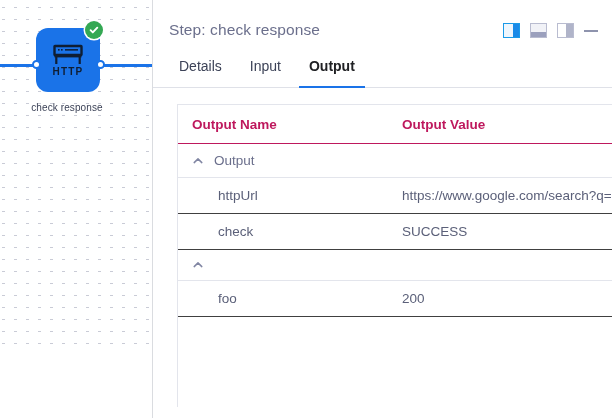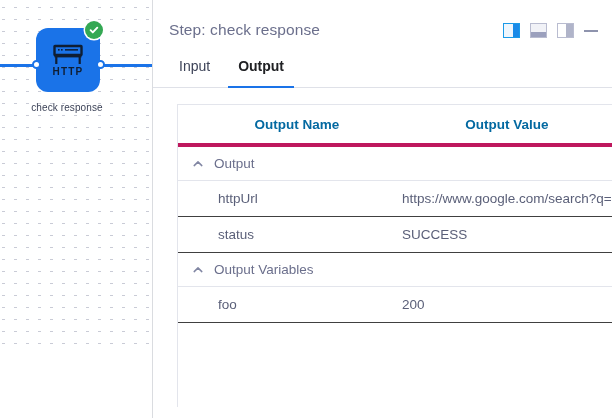--- a/index.html
+++ b/index.html
@@ -254,26 +254,26 @@
     overflow: hidden;
     background: #fff;
   }
   table.out-table {
     width: 100%;
     border-collapse: collapse;
     table-layout: fixed;
     font-size: 13.5px;
   }
   table.out-table th {
-    text-align: center;
+    text-align: left;
     font-weight: bold;
-    color: #0369a1;
+    color: #be185d;
     font-size: 13.5px;
     padding: 12px 0 11px 0;
-    border-bottom: 4px solid #be185d;
+    border-bottom: 1px solid #be185d;
     white-space: nowrap;
   }
   table.out-table td {
     color: #5b6079;
     padding: 10px 0;
     border-bottom: 1px solid #404040;
     white-space: nowrap;
     overflow: hidden;
     vertical-align: middle;
   }
@@ -346,20 +346,21 @@
       <div class="panel-title">Step: check response</div>
       <div class="panel-actions">
         <div class="layout-btn split-right"></div>
         <div class="layout-btn dock-bottom"></div>
         <div class="layout-btn split-left"></div>
         <div class="minimize-btn"></div>
       </div>
     </div>
 
     <div class="tabs">
+      <div class="tab">Details</div>
       <div class="tab">Input</div>
       <div class="tab active">Output</div>
     </div>
 
     <div class="table-wrap">
       <table class="out-table">
         <thead>
           <tr>
             <th class="col-name">Output Name</th>
             <th class="col-value">Output Value</th>
@@ -383,33 +384,32 @@
             <td class="col-name indent-name">httpUrl</td>
             <td class="col-value">
               <span class="nowrap-clip">https://www.google.com/search?q=</span>
             </td>
           </tr>
 
 
 
 
           <tr>
-            <td class="col-name indent-name">status</td>
+            <td class="col-name indent-name">check</td>
             <td class="col-value">
               <span class="nowrap-clip">SUCCESS</span>
             </td>
           </tr>
 
           <tr class="group-row">
             <td class="col-name">
               <span class="group-cell">
                 <svg class="chev" viewBox="0 0 12 12">
                   <path d="M2.2 7.6 L6 3.9 L9.8 7.6" fill="none" stroke="#8186a3" stroke-width="1.5" stroke-linecap="round" stroke-linejoin="round"></path>
                 </svg>
-                <span>Output Variables</span>
               </span>
             </td>
             <td class="col-value"></td>
           </tr>
 
           <tr>
             <td class="col-name indent-name">foo</td>
             <td class="col-value">
               <span class="nowrap-clip">200</span>
             </td>

